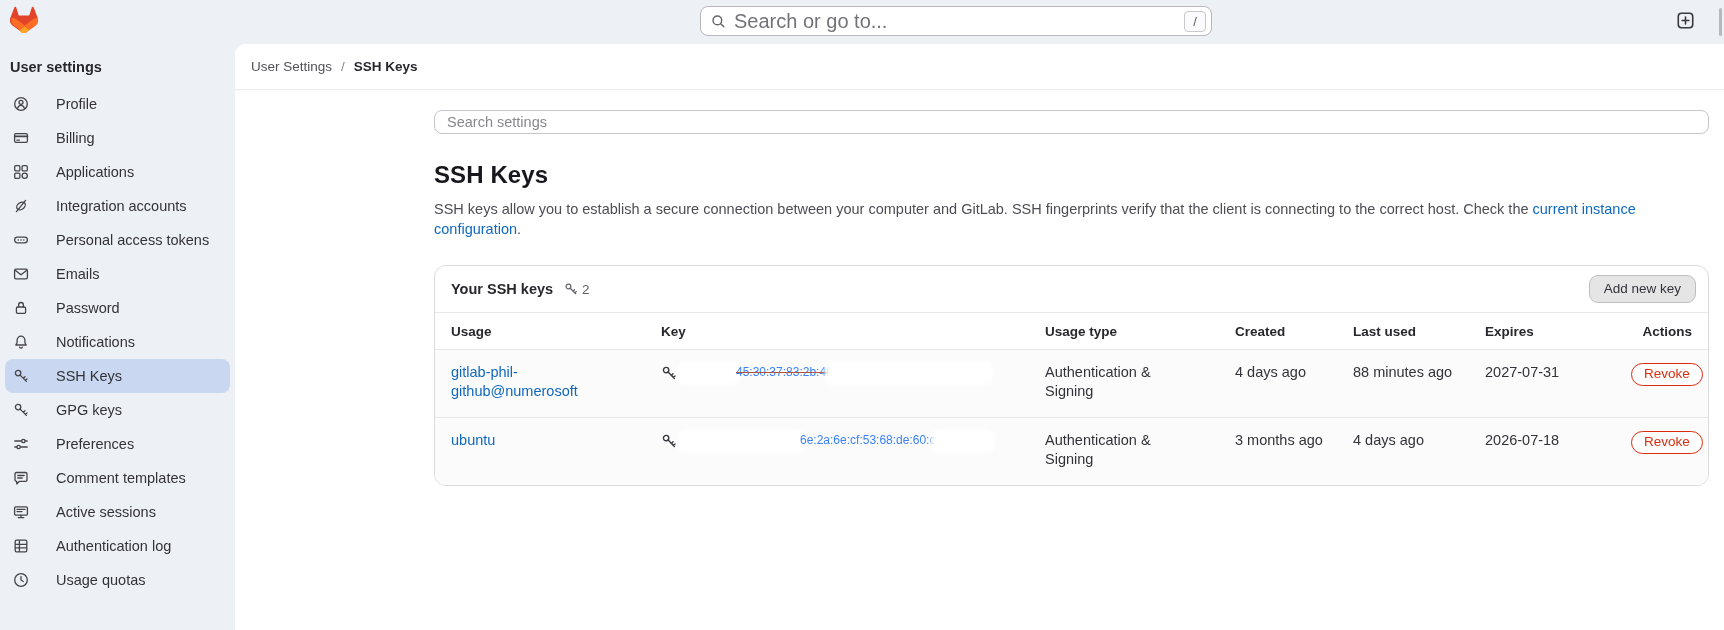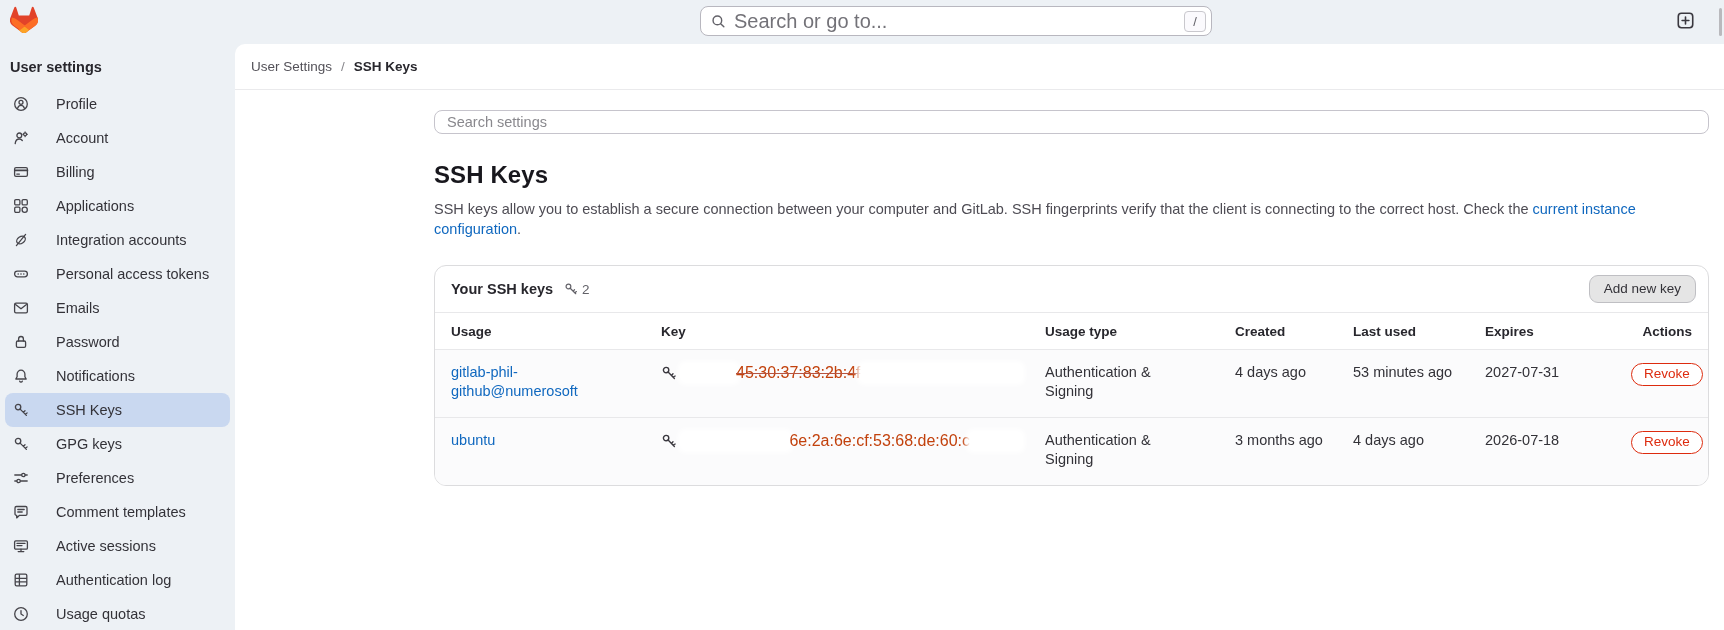--- a/index.html
+++ b/index.html
@@ -101,21 +101,21 @@
 
   .data-row {
     border-top:1px solid #e8e8ea; background:#fbfbfc;
     padding:13px 0 16px; font-size:14.5px; line-height:19px; color:#333238;
   }
   .row-link { color:#1068bf; text-decoration:none; cursor:pointer; word-break:normal; overflow-wrap:break-word; }
 
   .fp-line { display:flex; align-items:center; }
   .fp-key-ic { color:#3a383f; margin-right:5px; flex:0 0 16px; }
   .fp-blur { display:inline-block; height:16px; background:#fff; box-shadow:0 0 5px 4px #fff; border-radius:3px; }
-  .fp-text { font-size:16px; color:#c2410c; white-space:nowrap; }
+  .fp-text { font-size:12px; color:#3b82f6; white-space:nowrap; }
   .fp-text.strike { text-decoration:line-through; text-decoration-color:#b65441; }
 
   .actions-cell { display:flex; justify-content:flex-end; align-items:center; gap:11px; }
   .btn-revoke {
     background:#fff; border:1px solid #dd2b0e; border-radius:13px;
     color:#dd2b0e; font-size:13.5px; padding:2px 12px 4px; cursor:pointer;
     font-family:"Liberation Sans", sans-serif;
   }
 </style>
 </head>
@@ -150,31 +150,20 @@
 
   <div class="nav-item">
     <span class="nav-ic">
         <svg width="16" height="16" viewBox="0 0 16 16" fill="none" stroke="currentColor" stroke-width="1.3" stroke-linecap="round">
           <circle cx="8" cy="8" r="6.3"></circle>
           <circle cx="8" cy="6.3" r="2"></circle>
           <path d="M4.6 12.3c.7-1.9 1.9-2.9 3.4-2.9s2.7 1 3.4 2.9"></path>
         </svg>
       </span>
     <span>Profile</span>
-  </div>
-  <div class="nav-item">
-    <span class="nav-ic">
-        <svg width="16" height="16" viewBox="0 0 16 16" fill="none" stroke="currentColor" stroke-width="1.3" stroke-linecap="round">
-          <circle cx="6.3" cy="5.4" r="2.4"></circle>
-          <path d="M2.2 13.6c.3-3 2-4.6 4.1-4.6 1.2 0 2.2.5 3 1.5"></path>
-          <circle cx="12.1" cy="4.3" r="1.5"></circle>
-          <path d="M12.1 1.8v.9M12.1 5.9v.9M9.7 4.3h.9M13.6 4.3h.9" stroke-width="1"></path>
-        </svg>
-      </span>
-    <span>Account</span>
   </div>
   <div class="nav-item">
     <span class="nav-ic">
         <svg width="16" height="16" viewBox="0 0 16 16" fill="none" stroke="currentColor" stroke-width="1.3" stroke-linecap="round">
           <rect x="1.6" y="3.6" width="12.8" height="8.8" rx="1.4"></rect>
           <path d="M1.8 6.4h12.6" stroke-width="1.7"></path>
           <path d="M3.8 10.1h2.6"></path>
         </svg>
       </span>
     <span>Billing</span>
@@ -350,21 +339,21 @@
                 <circle cx="5.1" cy="5.1" r="2.7"></circle>
                 <path d="M7.1 7.1l6.3 6.3M10.4 10.4L12 8.8M12.5 12.5l1.6-1.6"></path>
               </svg>
             <span class="fp-blur" style="width:54px"></span>
             <span class="fp-text strike">45:30:37:83:2b:4f</span>
             <span class="fp-blur" style="width:160px"></span>
           </div>
         </div>
         <div class="c3">Authentication &amp; Signing</div>
         <div class="c4">4 days ago</div>
-        <div class="c5">53 minutes ago</div>
+        <div class="c5">88 minutes ago</div>
         <div class="c6">2027-07-31</div>
         <div class="c7">
           <div class="actions-cell">
             <button class="btn-revoke">Revoke</button>
 
           </div>
         </div>
       </div>
 
       <div class="tbl-row data-row">

